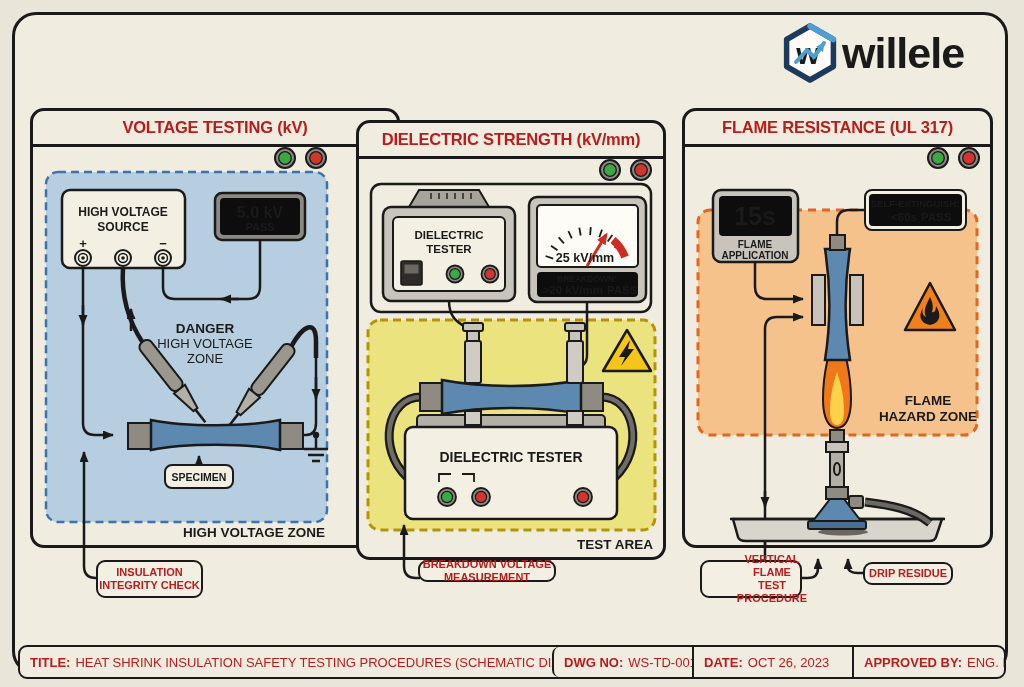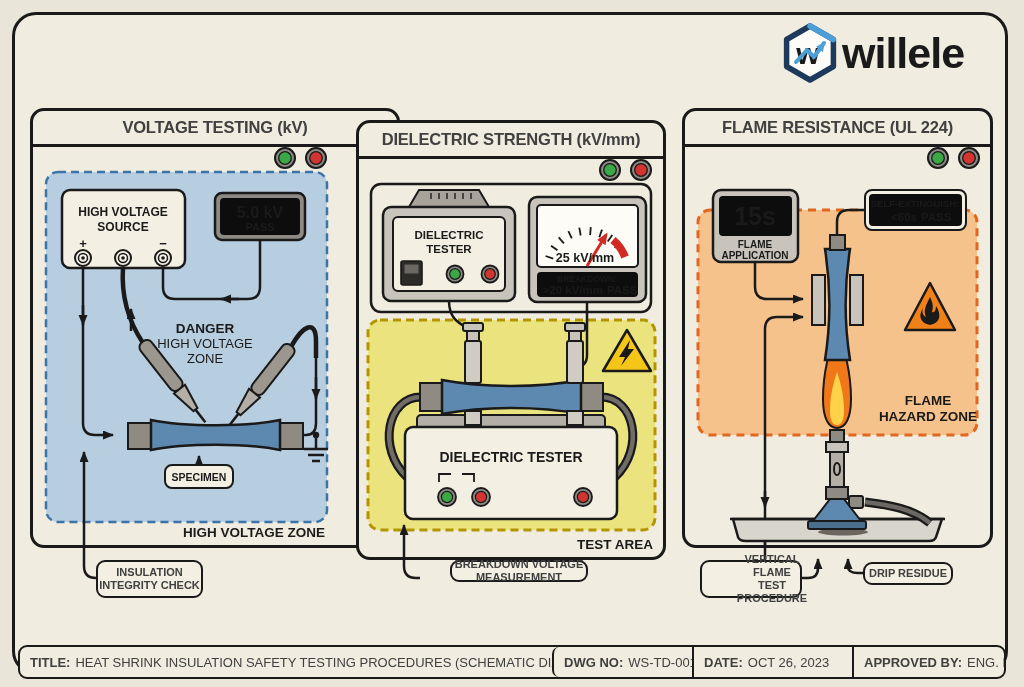--- a/index.html
+++ b/index.html
@@ -1,17 +1,17 @@
 <!DOCTYPE html>
 <html><head>
 <meta charset="utf-8">
 <style>
   html,body{margin:0;padding:0;background:#e7e3d6;}
   #page{position:relative;width:1024px;height:687px;background:#e9e5d8;overflow:hidden;
-        font-family:"Liberation Sans",sans-serif;color:#404040;}
+        font-family:"Liberation Sans",sans-serif;color:#b91c1c;}
   #frame{position:absolute;left:12px;top:12px;width:996px;height:663px;background:#f0ecdf;
          border:3.5px solid #1a1a1a;border-radius:24px;box-sizing:border-box;}
   .panel{position:absolute;top:108px;height:440px;background:#f0ecdf;border:3px solid #1a1a1a;
          border-radius:14px;box-sizing:border-box;}
   .panel-header{height:33px;border-bottom:3px solid #1a1a1a;display:flex;align-items:center;
                 justify-content:center;font-weight:bold;font-size:16.5px;letter-spacing:-0.2px;}
   .panel svg.schem{display:block;}
   svg text{font-family:"Liberation Sans",sans-serif;fill:#1a1a1a;}
   .callout{position:absolute;background:#f3efe3;border:2.5px solid #1a1a1a;border-radius:9px;
            display:flex;flex-direction:column;align-items:center;justify-content:center;
@@ -245,21 +245,21 @@
 
       <g>
         <polygon points="268,171 292,212 244,212" fill="#f5c518" stroke="#1a1a1a" stroke-width="2.5" stroke-linejoin="round"></polygon>
         <polygon points="271,181 260,198 266,198 262,207 275,190 269,190" fill="#1a1a1a"></polygon>
       </g>
       <text x="294" y="390" text-anchor="end" font-size="13.5" font-weight="bold">TEST AREA</text>
     </svg>
   </div>
 
   <div class="panel" style="left:682px;width:311px;">
-    <div class="panel-header">FLAME RESISTANCE (UL 224)</div>
+    <div class="panel-header">FLAME RESISTANCE (UL 317)</div>
     <svg class="schem" width="305" height="398" viewBox="0 0 305 398">
       <defs>
         <marker id="a3" markerWidth="13" markerHeight="11" refX="10" refY="4.5" orient="auto" markerUnits="userSpaceOnUse">
           <path d="M0,0 L11,4.5 L0,9 z" fill="#1a1a1a"></path>
         </marker>
       </defs>
       <g>
         <circle cx="253" cy="11" r="10" fill="#8d8a84" stroke="#1a1a1a" stroke-width="2"></circle>
         <circle cx="253" cy="11" r="6.3" fill="#3aa845" stroke="#1a1a1a" stroke-width="1.3"></circle>
         <circle cx="284" cy="11" r="10" fill="#8d8a84" stroke="#1a1a1a" stroke-width="2"></circle>
@@ -345,21 +345,21 @@
       <path d="M765,561 V542"></path>
       <path d="M801,578 H808 Q818,578 818,568 V559" marker-end="url(#ao)"></path>
       <path d="M865,573 H858 Q848,573 848,567 V559" marker-end="url(#ao)"></path>
     </g>
   </svg>
 
   <div class="callout" style="left:96px;top:560px;width:107px;height:38px;">
     <span>INSULATION</span>
     <span>INTEGRITY CHECK</span>
   </div>
-  <div class="callout" style="left:418px;top:560px;width:138px;height:22px;margin-left:32px;">
+  <div class="callout" style="left:418px;top:560px;width:138px;height:22px;">
     <span>BREAKDOWN VOLTAGE</span>
     <span>MEASUREMENT</span>
   </div>
   <div class="callout" style="left:700px;top:560px;width:102px;height:38px;padding-left:42px;">
     <span>VERTICAL FLAME</span>
     <span>TEST PROCEDURE</span>
   </div>
   <div class="callout" style="left:863px;top:562px;width:90px;height:23px;">
     <span>DRIP RESIDUE</span>
   </div>

